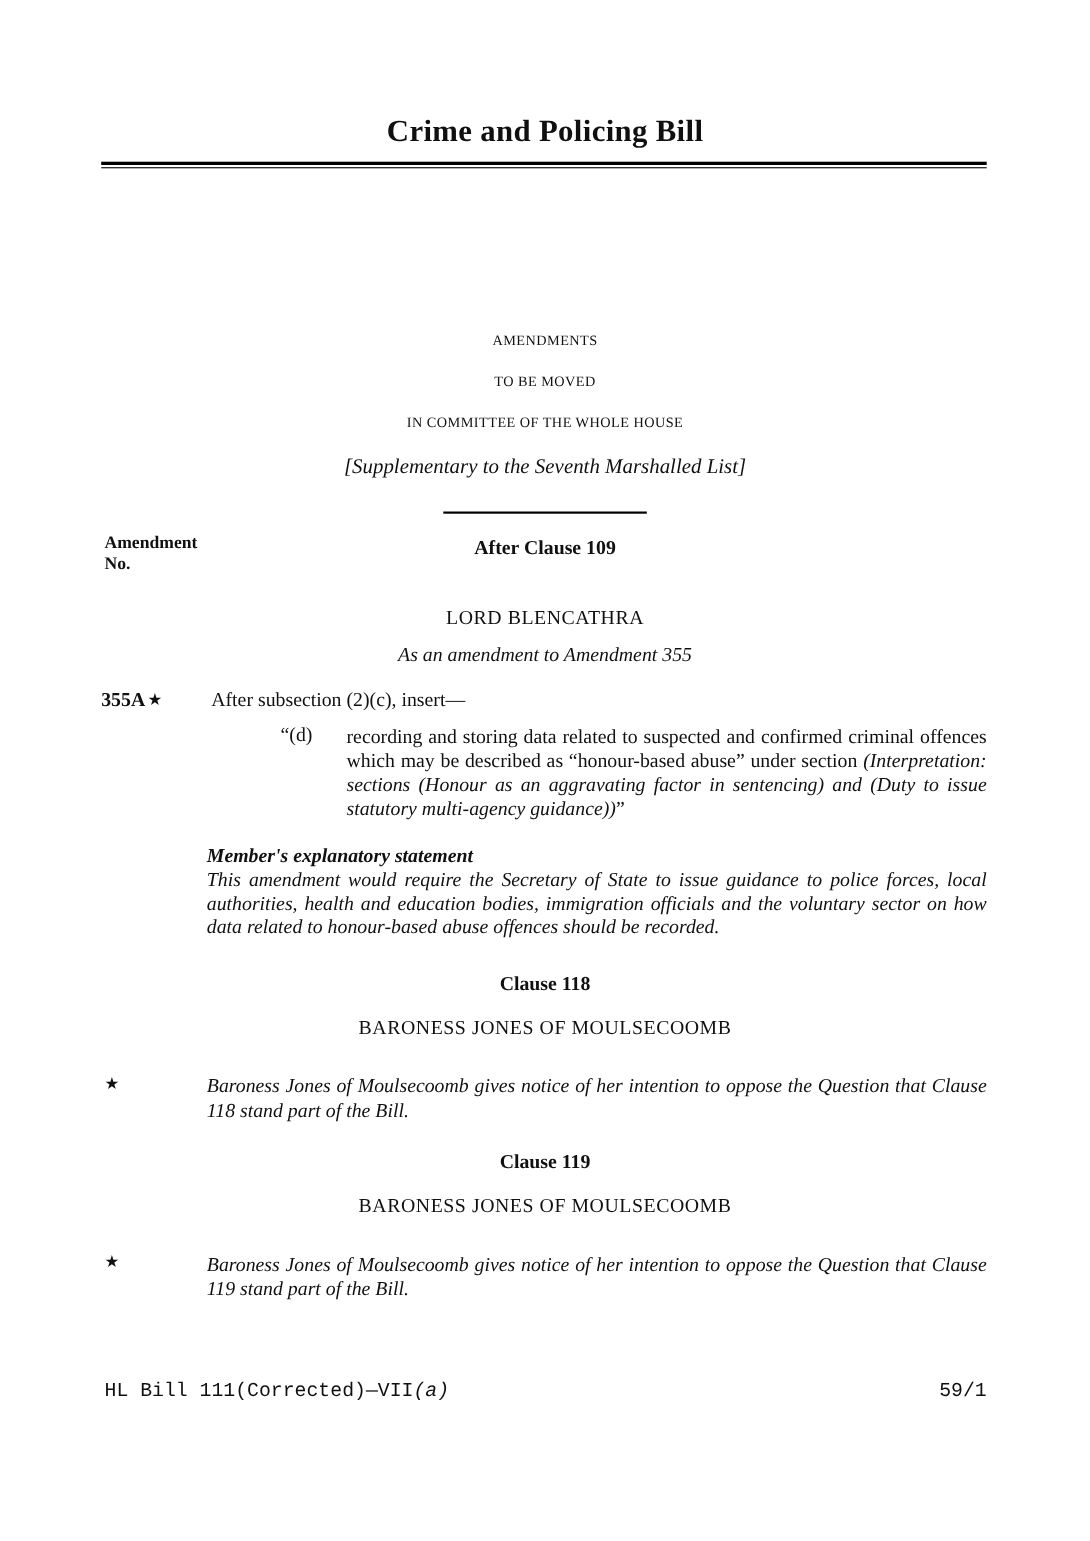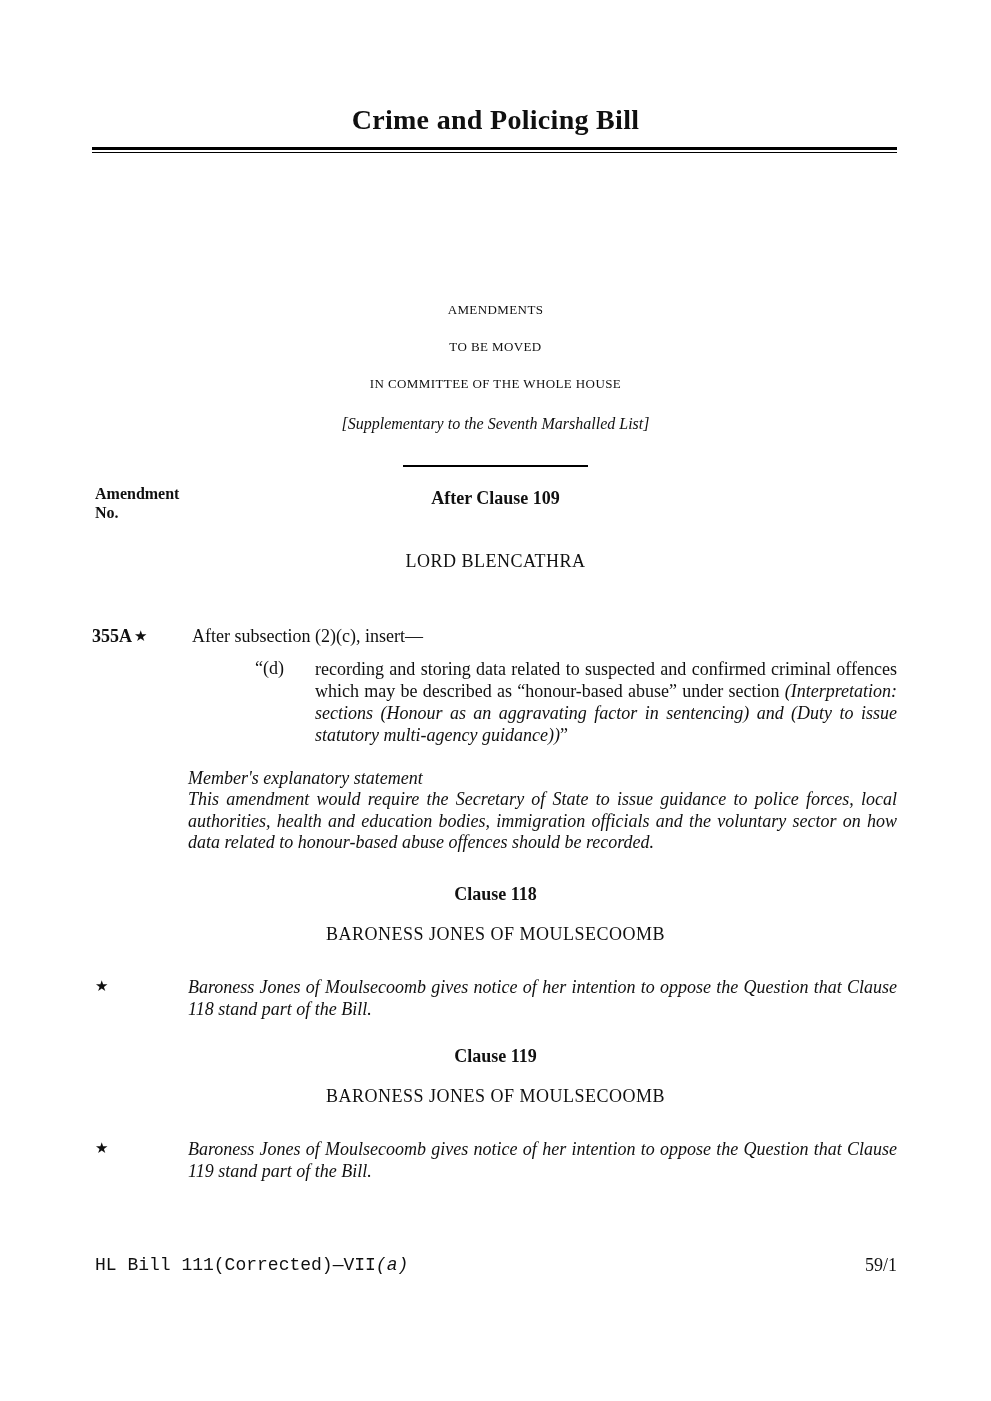--- a/index.html
+++ b/index.html
@@ -9,39 +9,39 @@
     height: 1299px;
     background: #ffffff;
     font-family: "Liberation Serif", serif;
     color: #101010;
     overflow: hidden;
   }
   .abs { position: absolute; line-height: 1.2; font-size: 18px; }
   .centered { left: 0; right: 0; text-align: center; }
   .bold { font-weight: bold; }
   .italic { font-style: italic; }
-  .bolditalic { font-weight: normal; font-style: italic; }
+  .bolditalic { font-weight: bold; font-style: italic; }
   .title { font-size: 28px; font-weight: bold; letter-spacing: 0.3px; }
   .caps { font-size: 13px; letter-spacing: 0.4px; }
-  .note-italic { font-size: 16px; font-style: italic; }
+  .note-italic { font-size: 19px; font-style: italic; }
   .hrule { left: 92px; width: 805px; background: #000; }
   .thick { height: 3px; }
   .thin { height: 1px; }
   .shortrule { left: 403px; width: 185px; height: 2px; background: #000; }
   .margin-label { left: 95px; font-size: 16px; font-weight: bold; line-height: 19px; }
   .mover { letter-spacing: 0.5px; }
   .just { text-align: justify; line-height: 21.5px; }
   .notice { text-align: justify; line-height: 22px; }
   .star { font-size: 15px; line-height: 1; }
   .num-star { font-size: 15px; position: relative; top: -1px; margin-left: 2px; }
   .sub-wrap { left: 255px; width: 642px; }
   .sub-label { position: absolute; left: 0; top: 0; }
   .sub-text { margin-left: 60px; text-align: justify; line-height: 22px; }
   .footer-left { left: 95px; font-family: Liberation Mono, monospace; }
-  .footer-right { right: 94px; }
+  .footer-right { right: 94px; font-family: Liberation Mono, monospace; }
 </style>
 </head>
 <body>
 
 <div class="page">
 
   <div class="abs title centered" style="top:103px">Crime and Policing Bill</div>
   <div class="abs hrule thick" style="top:147px"></div>
   <div class="abs hrule thin" style="top:152px"></div>
 
@@ -51,20 +51,21 @@
   <div class="abs note-italic centered" style="top:414px">[Supplementary to the Seventh Marshalled List]</div>
   <div class="abs shortrule" style="top:465px"></div>
 
   <div class="abs margin-label" style="top:484px">
     <div>Amendment</div>
     <div>No.</div>
   </div>
 
   <div class="abs bold centered" style="top:488px">After Clause 109</div>
   <div class="abs mover centered" style="top:551px">LORD BLENCATHRA</div>
+  <div class="abs italic centered" style="top:585px">As an amendment to Amendment 355</div>
 
   <div class="abs" style="top:626px; left:92px"><span class="bold">355A</span><span class="num-star">★</span></div>
   <div class="abs" style="top:626px; left:192px">After subsection (2)(c), insert—</div>
 
   <div class="abs sub-wrap" style="top:658px">
     <span class="sub-label">“(d)</span>
     <div class="sub-text"><span>recording and storing data related to suspected and confirmed criminal offences which may be described as “honour-based abuse” under section </span><span class="italic">(Interpretation: sections (Honour as an aggravating factor in sentencing) and (Duty to issue statutory multi-agency guidance))</span><span>”</span></div>
   </div>
 
   <div class="abs bolditalic" style="top:768px; left:188px">Member's explanatory statement</div>

